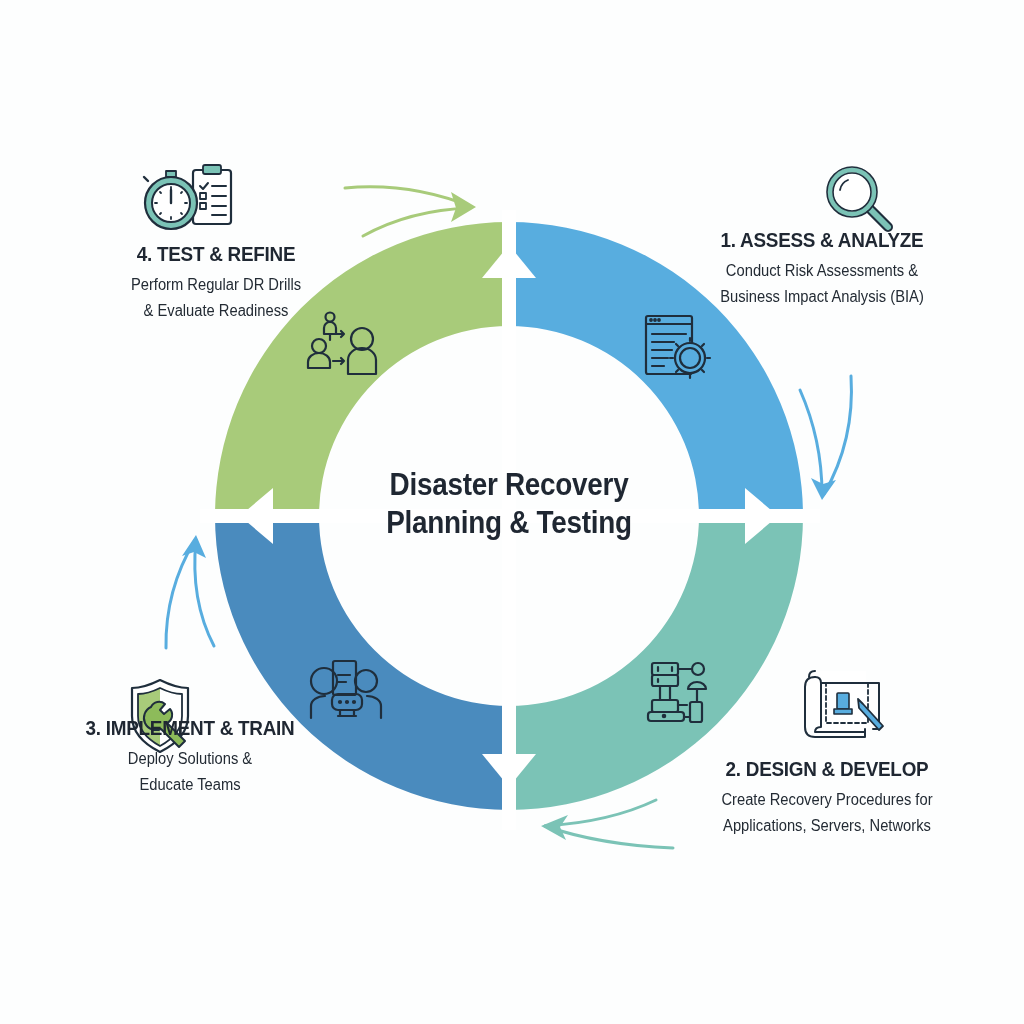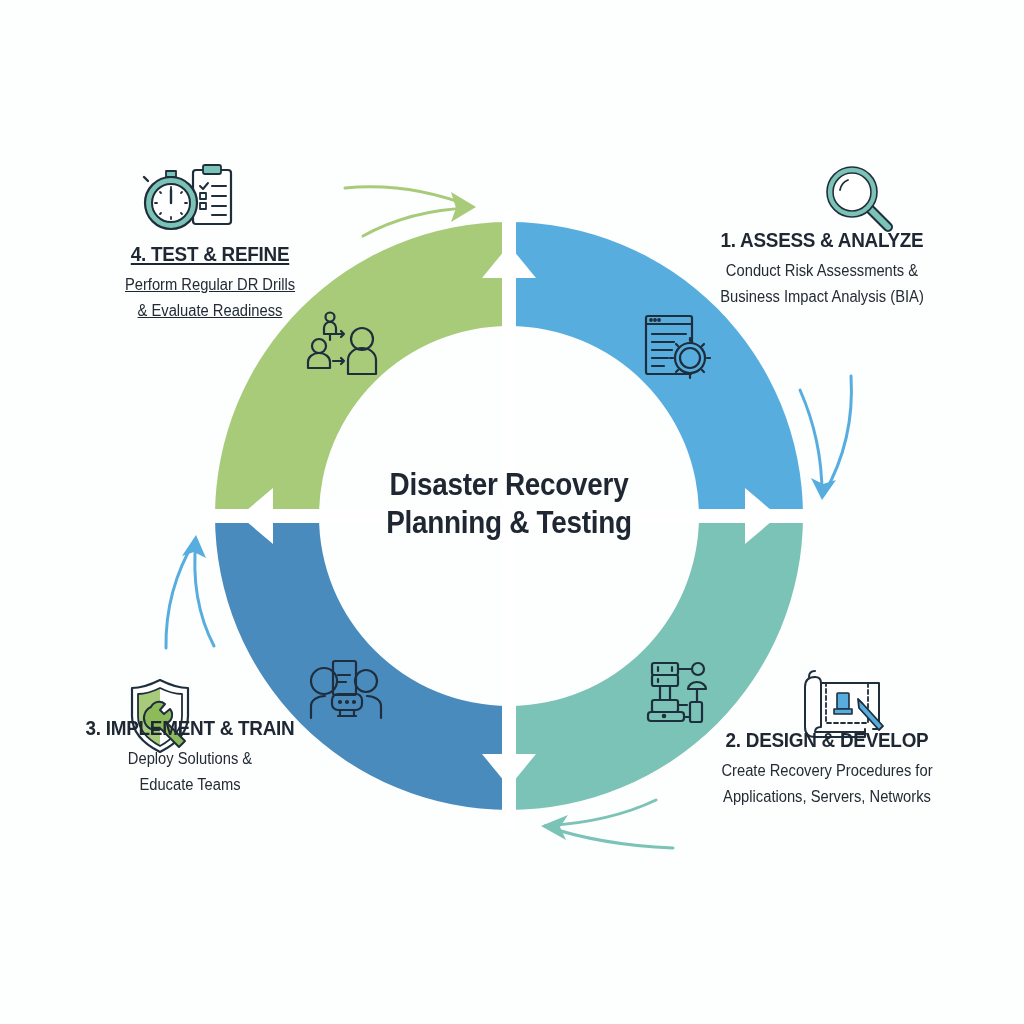--- a/index.html
+++ b/index.html
@@ -22,24 +22,24 @@
   }
   .step .title {
     font-weight: bold; font-size: 21px; letter-spacing: -0.3px;
     color: #1F2732; white-space: nowrap;
     transform: scaleX(0.9); transform-origin: center;
   }
   .step .desc {
     font-size: 16px; line-height: 26px; color: #232B34; margin-top: 6px;
     white-space: nowrap; transform: scaleX(0.92); transform-origin: center;
   }
-  #step4 { left: 60px; top: 242px; width: 300px; text-decoration: underline; }
+  #step4 { left: 66px; top: 242px; width: 300px; }
   #step1 { left: 672px; top: 228px; width: 300px; }
   #step3 { left: 40px; top: 716px; width: 300px; }
-  #step2 { left: 677px; top: 728px; width: 300px; }
+  #step2 { left: 677px; top: 757px; width: 300px; }
 </style>
 </head>
 <body>
 
 <svg id="diagram" viewBox="0 0 1024 1024" xmlns="http://www.w3.org/2000/svg">
 
   <g id="ring">
     <path id="seg-test" fill="#A8CB7A" d="M215,516 A294,294 0 0 1 508.99999999999994,222 L508.99999999999994,326 A190,190 0 0 0 319,516 Z"></path>
     <path id="seg-assess" fill="#58ADDF" d="M508.99999999999994,222 A294,294 0 0 1 803,515.9999999999999 L699,516 A190,190 0 0 0 508.99999999999994,326 Z"></path>
     <path id="seg-design" fill="#7BC3B6" d="M803,516 A294,294 0 0 1 509,810 L509,706 A190,190 0 0 0 699,516 Z"></path>

